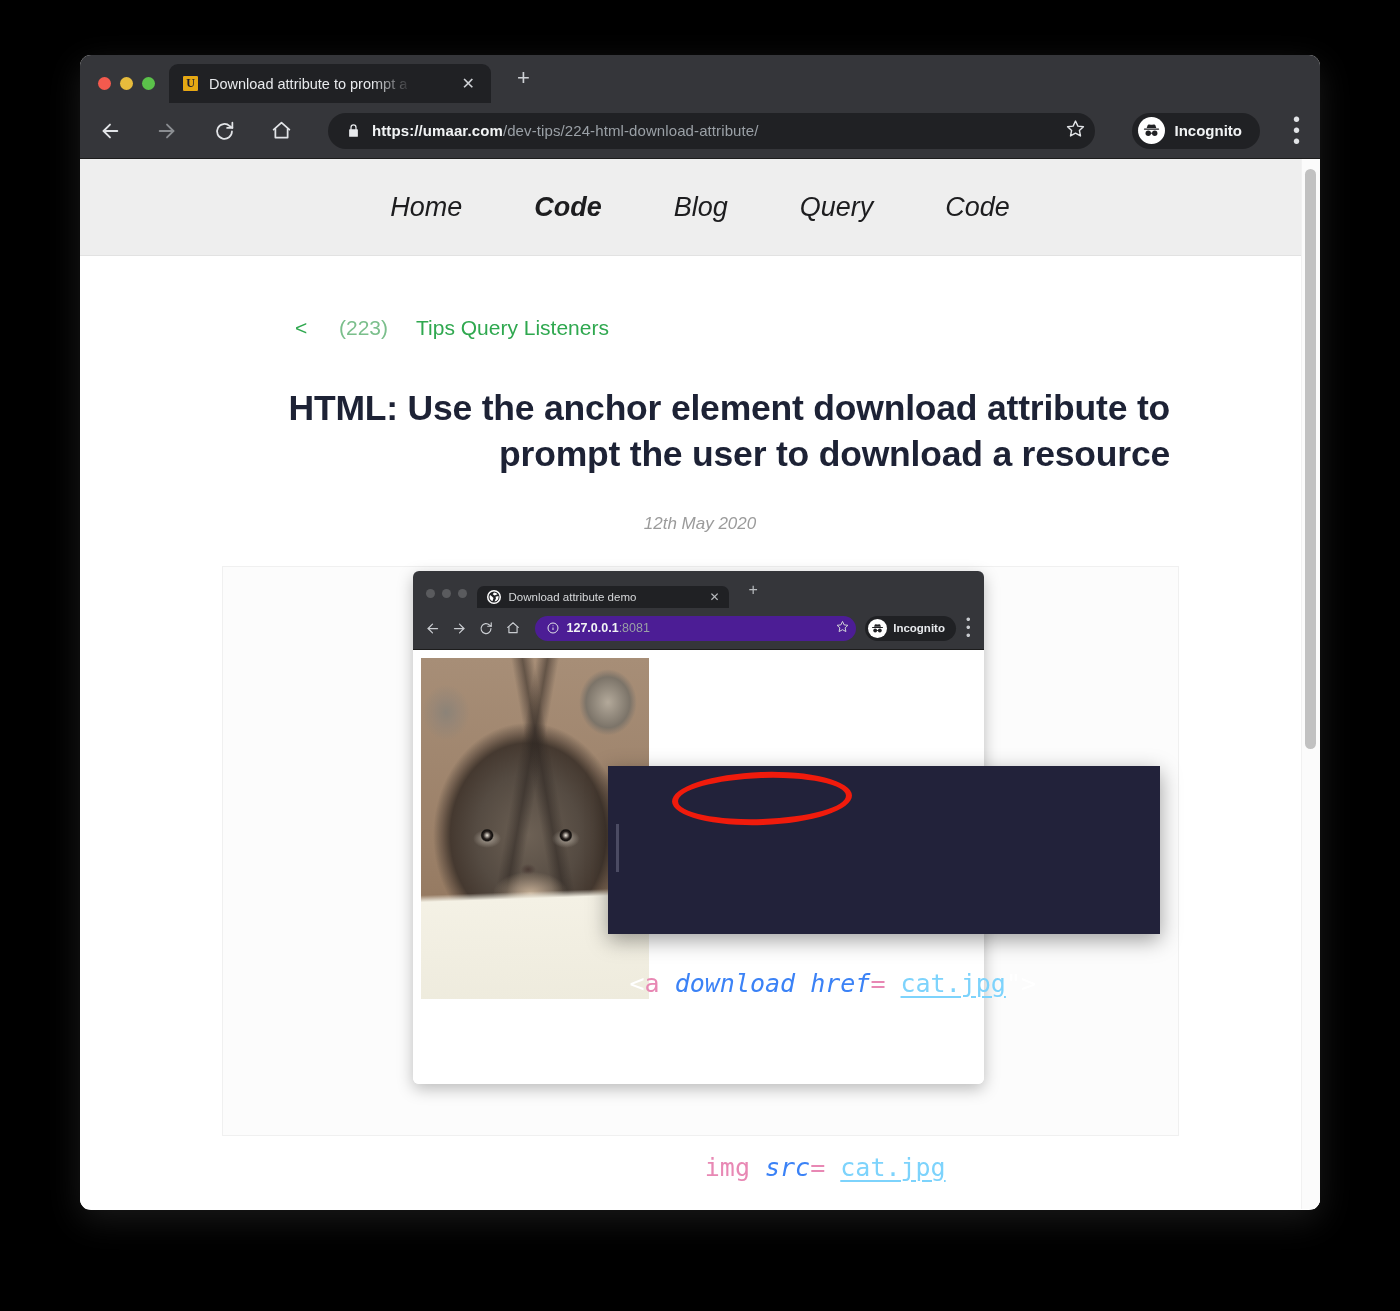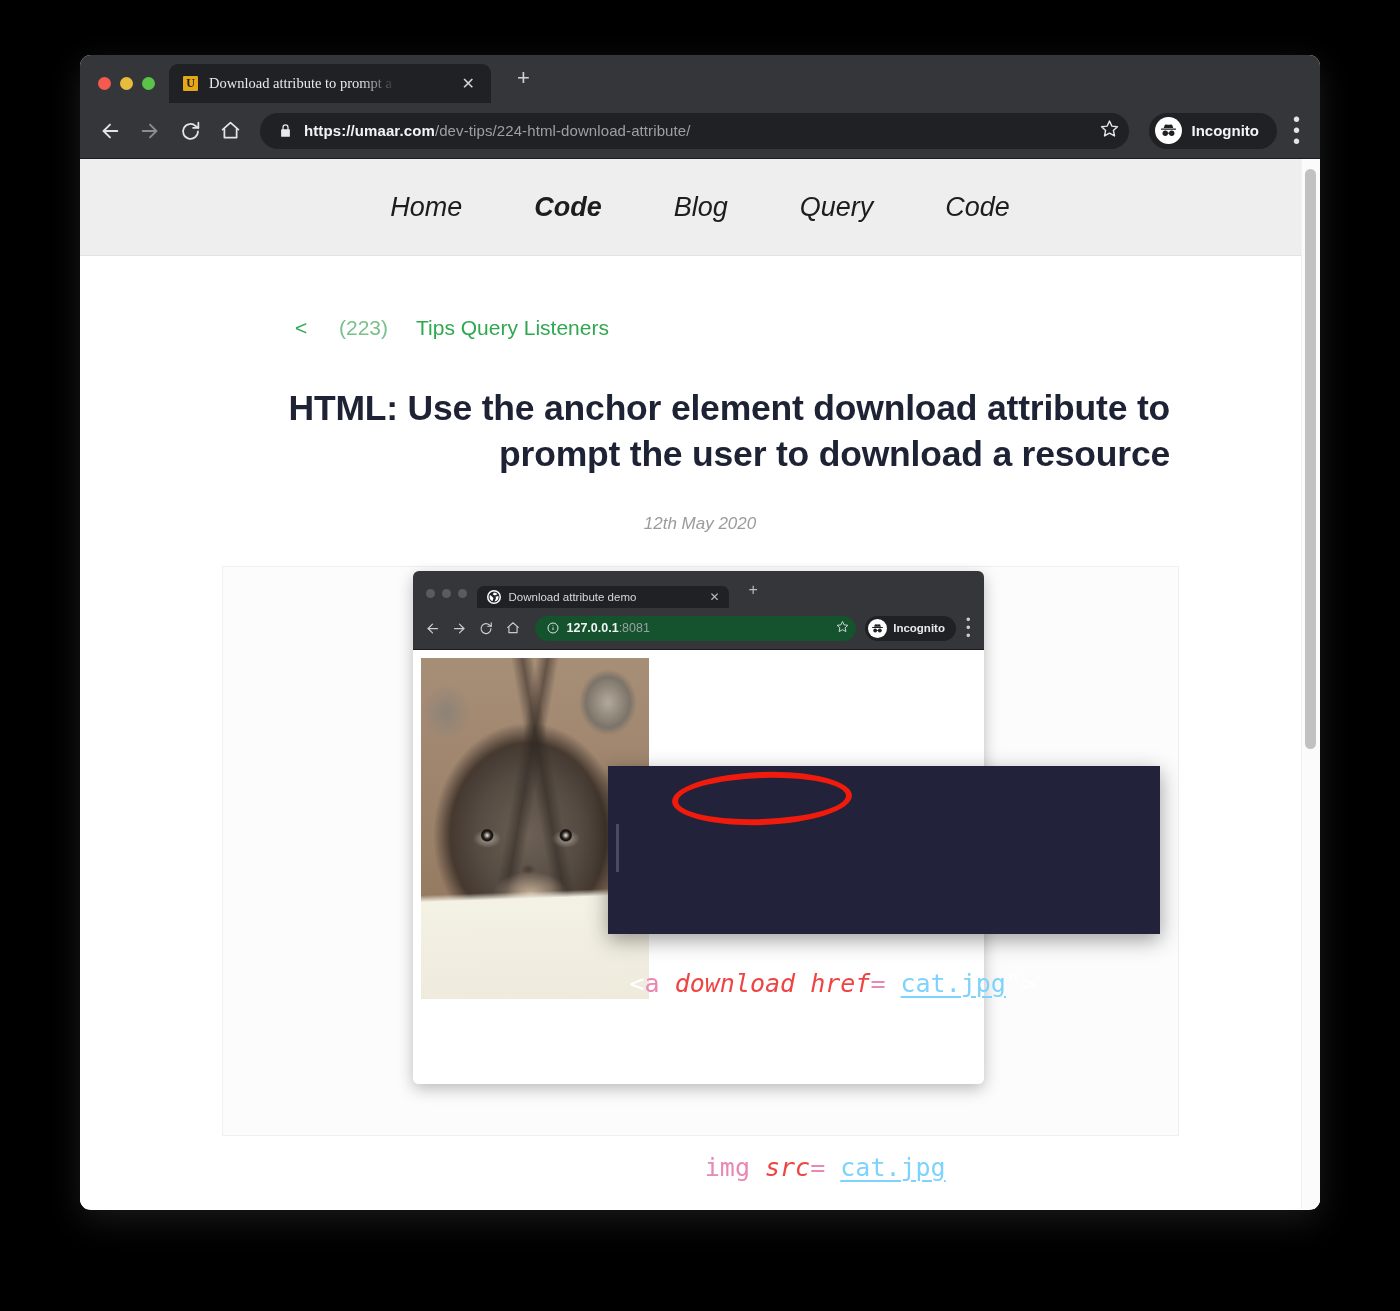--- a/index.html
+++ b/index.html
@@ -61,38 +61,37 @@
   }
   #tab-title {
     color: #e8eaed;
     font-size: 14.5px;
     white-space: nowrap;
     overflow: hidden;
     text-overflow: clip;
     max-width: 233px;
     -webkit-mask-image: linear-gradient(to right, #000 82%, rgba(0,0,0,0.12) 100%);
     mask-image: linear-gradient(to right, #000 82%, rgba(0,0,0,0.12) 100%);
-    font-family: Liberation Serif, serif;
   }
   #tab-close {
     color: #cfd2d6; font-size: 16px; line-height: 1;
     margin-left: auto; padding: 2px 4px; cursor: pointer;
   }
   #new-tab {
     color: #cfd2d6; font-size: 22px; line-height: 1;
     padding: 0 0 14px 26px; cursor: pointer; font-weight: 300;
   }
 
   
   #toolbar {
     height: 56px;
     background: #35363a;
     display: flex; align-items: center;
     padding: 0 14px 0 12px;
-    gap: 4px;
+    gap: 21px;
     border-bottom: 1px solid #1c1c1c;
   }
   .tb-icon {
     width: 36px; height: 36px;
     display: flex; align-items: center; justify-content: center;
     color: #e2e4e7; cursor: pointer; flex: none;
   }
   .tb-icon.dim { color: #8a8d91; }
   #omnibox {
     flex: 1;
@@ -239,21 +238,21 @@
     display: flex; align-items: center;
     padding: 0 9px 0 7px; gap: 2px;
     border-bottom: 1px solid #1c1c1c;
   }
   .itb-icon {
     width: 25px; height: 25px; color: #c9ccd0;
     display: flex; align-items: center; justify-content: center;
     flex: none; cursor: pointer;
   }
   #inner-omnibox {
-    flex: 1; height: 25px; background: #14532d;
+    flex: 1; height: 25px; background: #4c1d95;
     border-radius: 13px; display: flex; align-items: center;
     gap: 8px; padding: 0 7px 0 12px; margin: 0 7px;
     overflow: hidden; cursor: text;
   }
   #inner-url { font-size: 12.5px; color: #9aa0a6; white-space: nowrap; }
   #inner-url .strong { color: #f1f3f4; font-weight: bold; }
   #inner-star { margin-left: auto; color: #d4d7da; flex: none; cursor: pointer; }
   #inner-incognito {
     height: 25px; background: #202124; border-radius: 13px;
     display: flex; align-items: center; gap: 6px;
@@ -309,21 +308,21 @@
     box-shadow: 0 6px 20px rgba(0,0,0,0.38);
     font-family: "DejaVu Sans Mono", monospace;
     font-size: 25px;
     line-height: 46px;
     padding: 11px 0 0 22px;
     color: #f4f4f4;
     white-space: pre;
     overflow: visible;
   }
   #code-card .tag    { color: #e888b4; }
-  #code-card .attr   { color: #ef4444; font-style: italic; }
+  #code-card .attr   { color: #3b82f6; font-style: italic; }
   #code-card .val    { color: #7dd3fc; text-decoration: underline; text-decoration-thickness: 2px; text-underline-offset: 4px; }
   #code-card .punct  { color: #ffffff; }
   #code-card .pink   { color: #e888b4; }
   #code-card .gutter {
     position: absolute; left: 8px; top: 58px;
     width: 3px; height: 48px; background: #4b4b63;
   }
   #highlight-ellipse {
     position: absolute;
     left: 64px; top: 6px;

